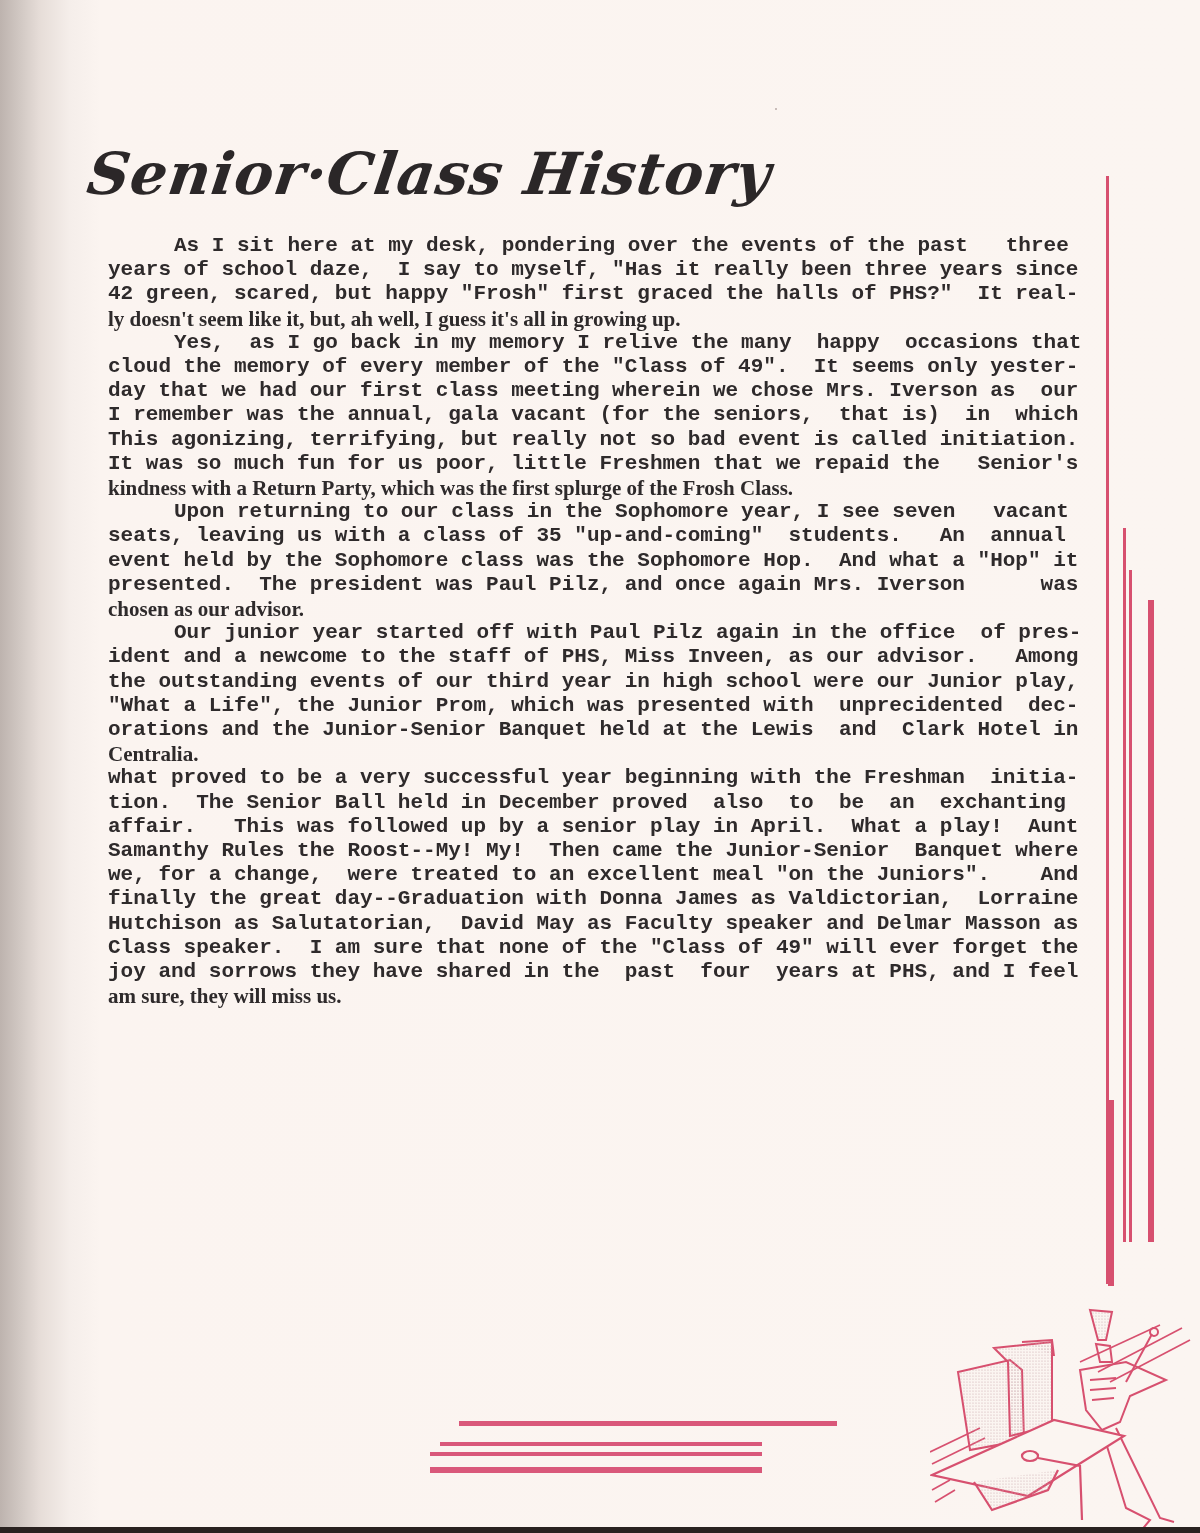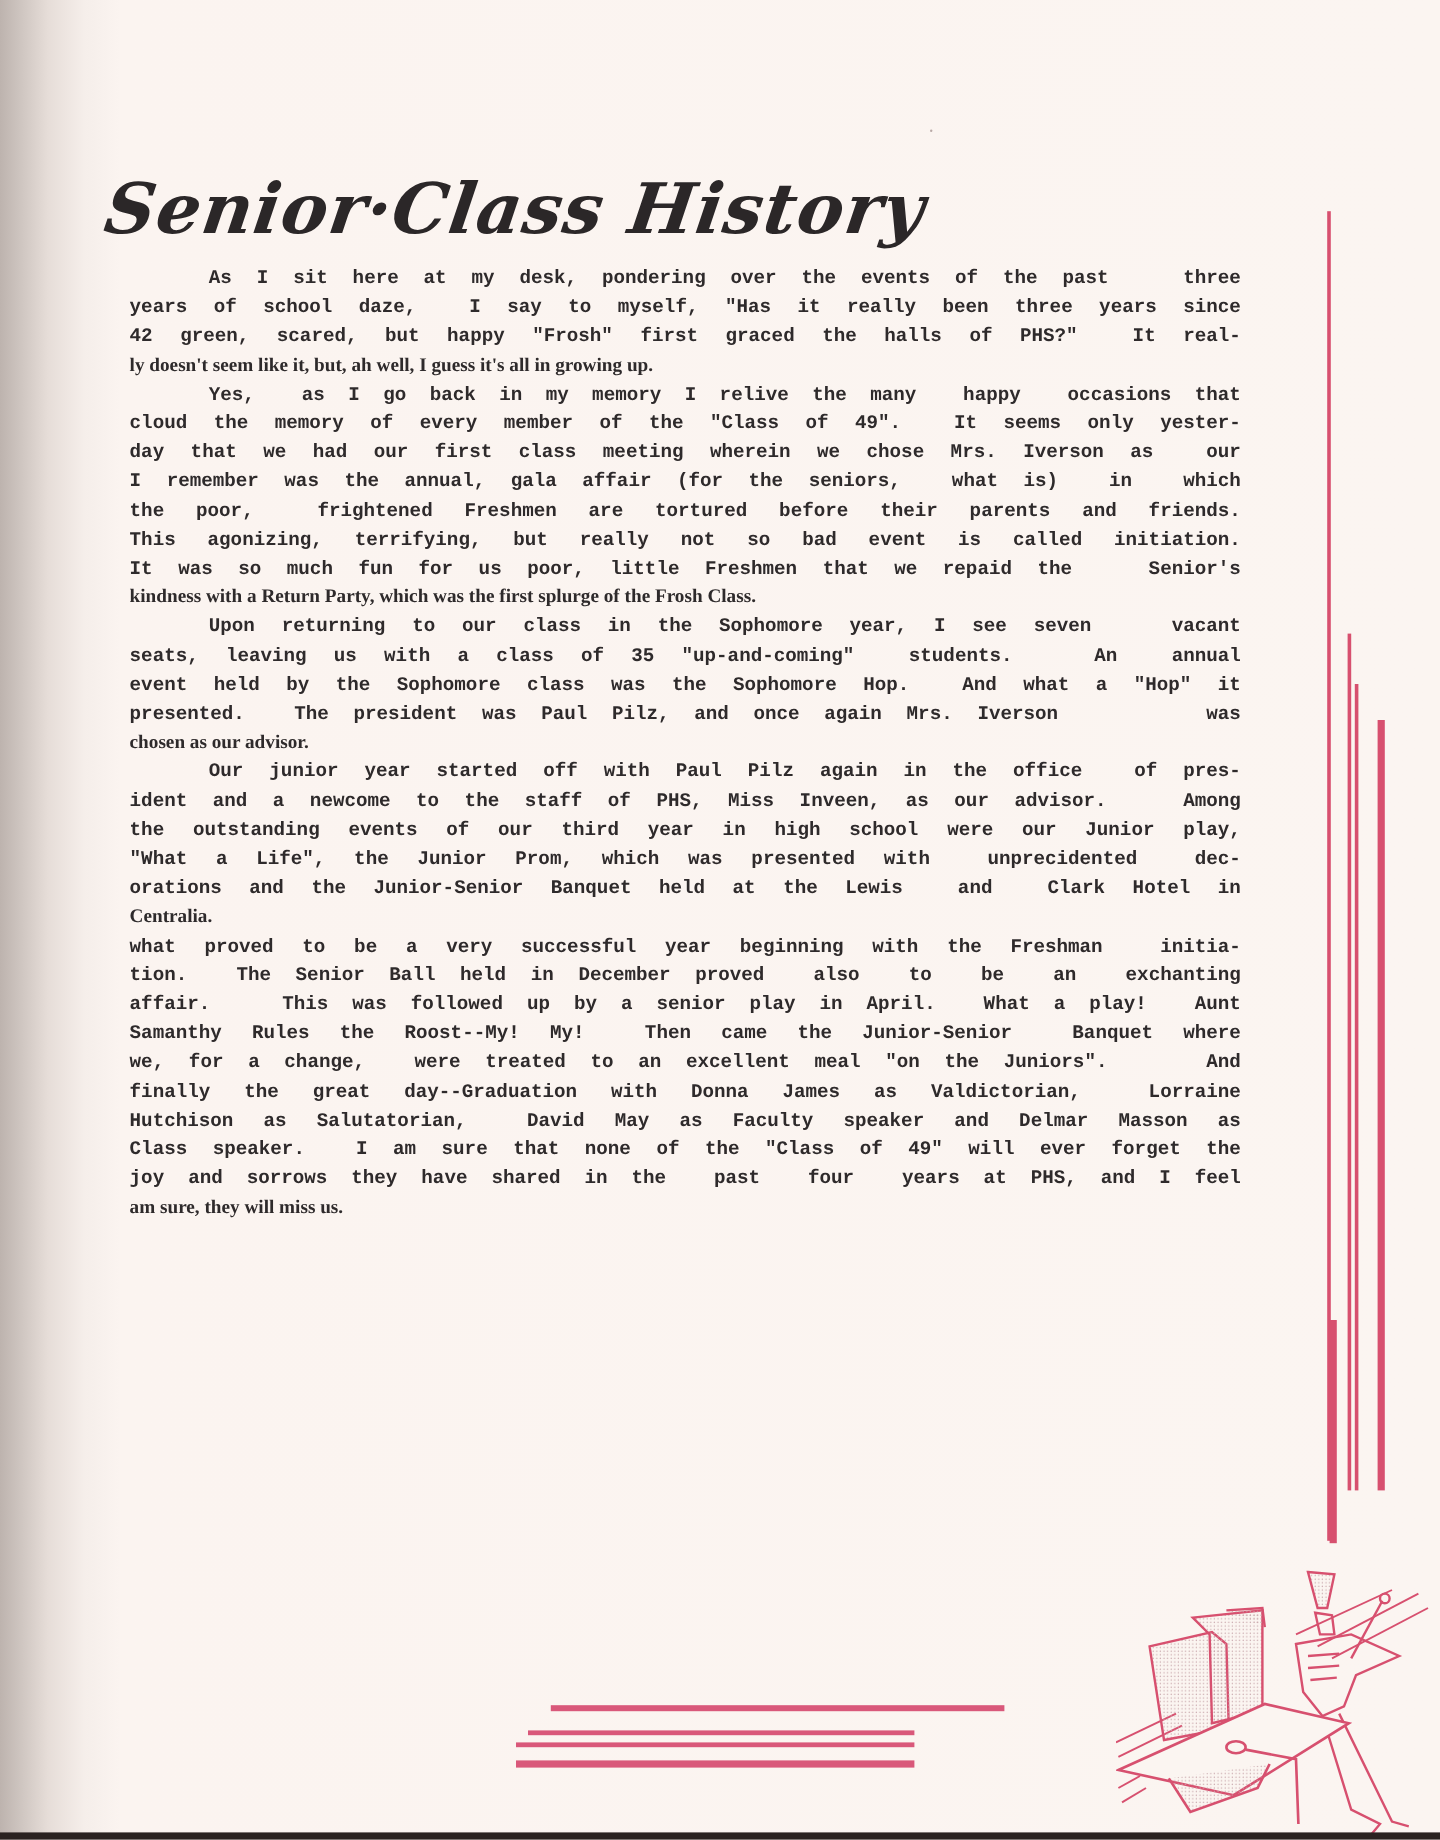--- a/index.html
+++ b/index.html
@@ -14,23 +14,23 @@
     .bottom-edge {
       position: absolute; left: 0; bottom: 0; width: 1200px; height: 6px; background: #2a2220;
     }
     .title {
       position: absolute; left: 88px; top: 140px;
       font-family: "DejaVu Serif", serif; font-style: italic; font-weight: bold;
       font-size: 58px; color: #2b2728; letter-spacing: 1px;
       transform: skewX(-8deg);
     }
     .body-text {
-      position: absolute; left: 108px; top: 220px; width: 926px;
+      position: absolute; left: 108px; top: 234px; width: 926px;
       font-family: "Liberation Mono", monospace; font-weight: bold;
-      font-size: 16px; line-height: 24.2px; color: #2e2a2b;
+      font-size: 21px; line-height: 24.2px; color: #2e2a2b;
     }
     .line { white-space: pre; display: block; text-align: justify; text-align-last: justify; }
     .line.last { text-align-last: left; font-family: Liberation Serif, serif; }
     .indent { padding-left: 66px; }
     .vline { position: absolute; background: #d7506f; }
     .hline { position: absolute; background: #d9587a; height: 4px; }
     .illustration { position: absolute; left: 930px; top: 1270px; width: 270px; height: 260px; }
     .page-dot { position: absolute; left: 775px; top: 108px; width: 2px; height: 2px; background: #b9aaa7; border-radius: 1px; }
   </style>
 </head>
@@ -45,22 +45,21 @@
       <div>
         <span class="line indent">As I sit here at my desk, pondering over the events of the past   three</span>
         <span class="line">years of school daze,  I say to myself, "Has it really been three years since</span>
         <span class="line">42 green, scared, but happy "Frosh" first graced the halls of PHS?"  It real-</span>
         <span class="line last">ly doesn't seem like it, but, ah well, I guess it's all in growing up.</span>
       </div>
       <div>
         <span class="line indent">Yes,  as I go back in my memory I relive the many  happy  occasions that</span>
         <span class="line">cloud the memory of every member of the "Class of 49".  It seems only yester-</span>
         <span class="line">day that we had our first class meeting wherein we chose Mrs. Iverson as  our</span>
-        <span class="line">I remember was the annual, gala affair (for the seniors,  what is)  in  which</span>
-        <span class="line">the poor,  frightened Freshmen are tortured before their parents and friends.</span>
+        <span class="line">I remember was the annual, gala vacant (for the seniors,  that is)  in  which</span>
         <span class="line">This agonizing, terrifying, but really not so bad event is called initiation.</span>
         <span class="line">It was so much fun for us poor, little Freshmen that we repaid the   Senior's</span>
         <span class="line last">kindness with a Return Party, which was the first splurge of the Frosh Class.</span>
       </div>
       <div>
         <span class="line indent">Upon returning to our class in the Sophomore year, I see seven   vacant</span>
         <span class="line">seats, leaving us with a class of 35 "up-and-coming"  students.   An  annual</span>
         <span class="line">event held by the Sophomore class was the Sophomore Hop.  And what a "Hop" it</span>
         <span class="line">presented.  The president was Paul Pilz, and once again Mrs. Iverson      was</span>
         <span class="line last">chosen as our advisor.</span>

